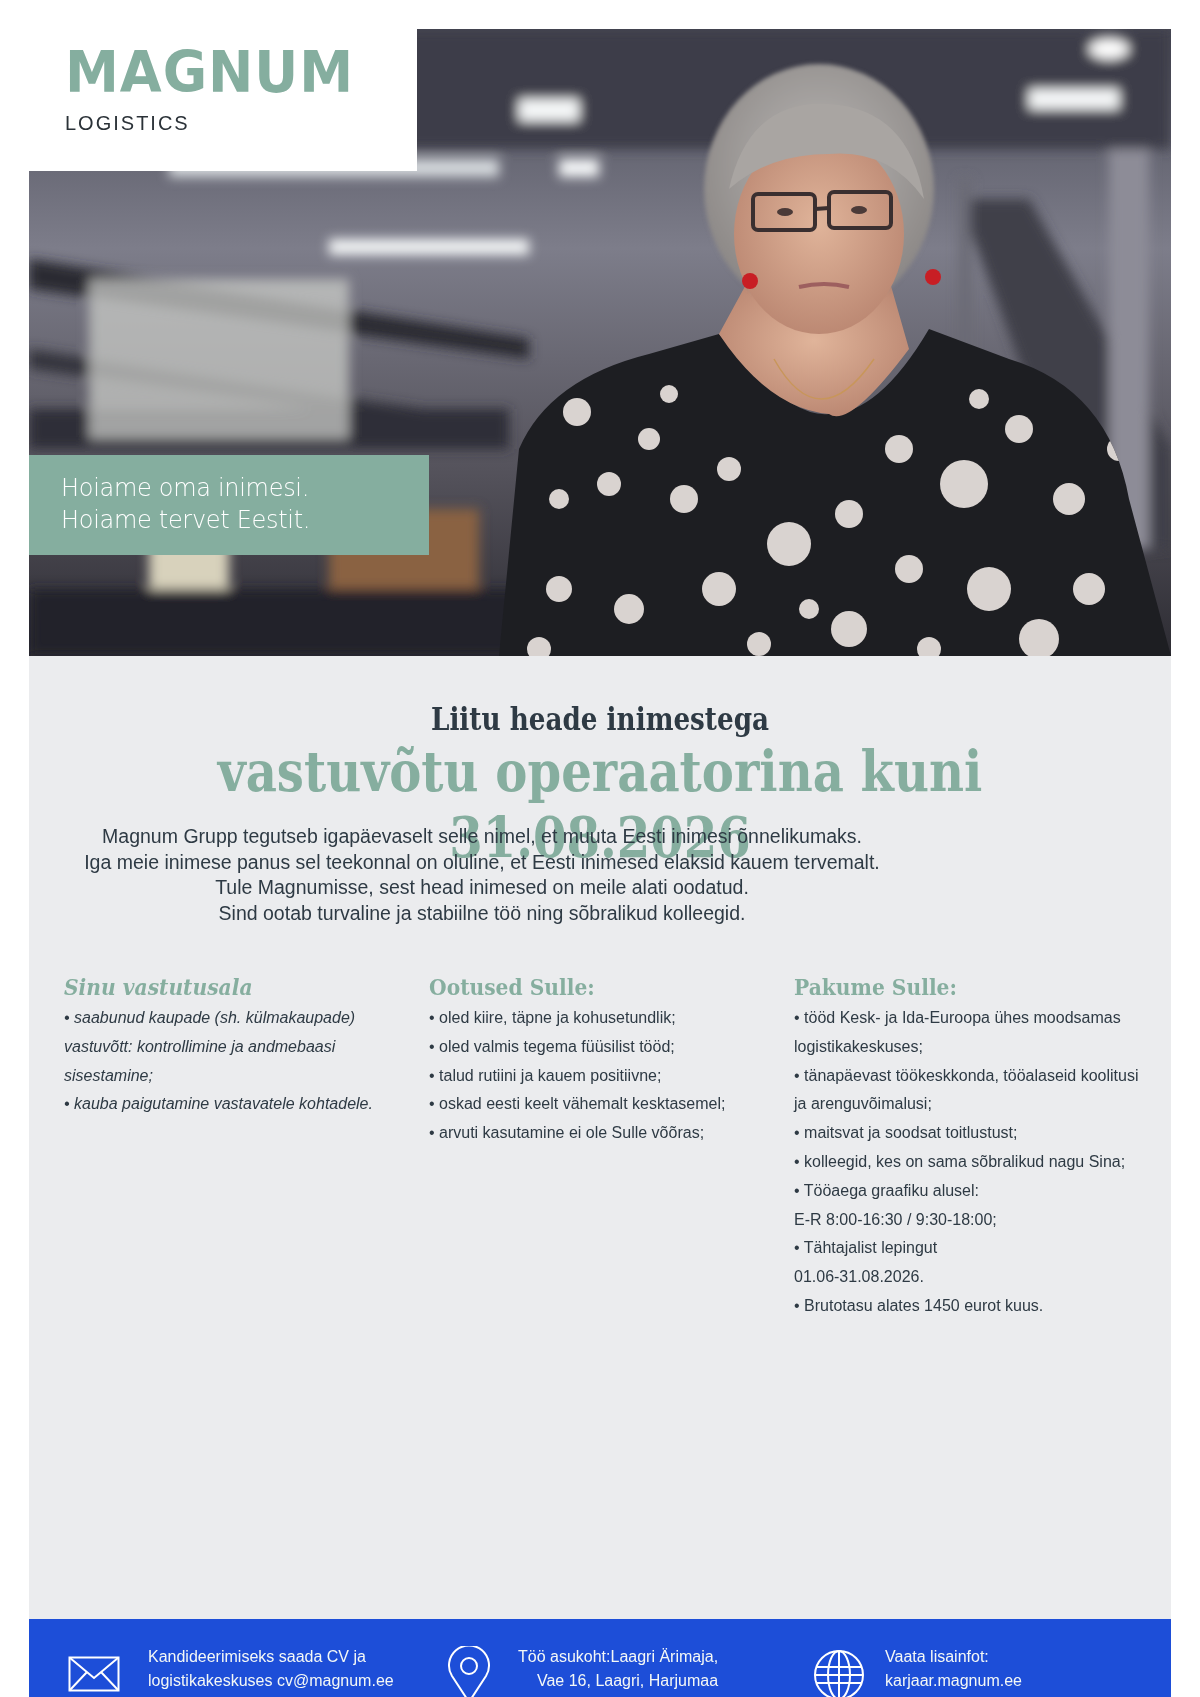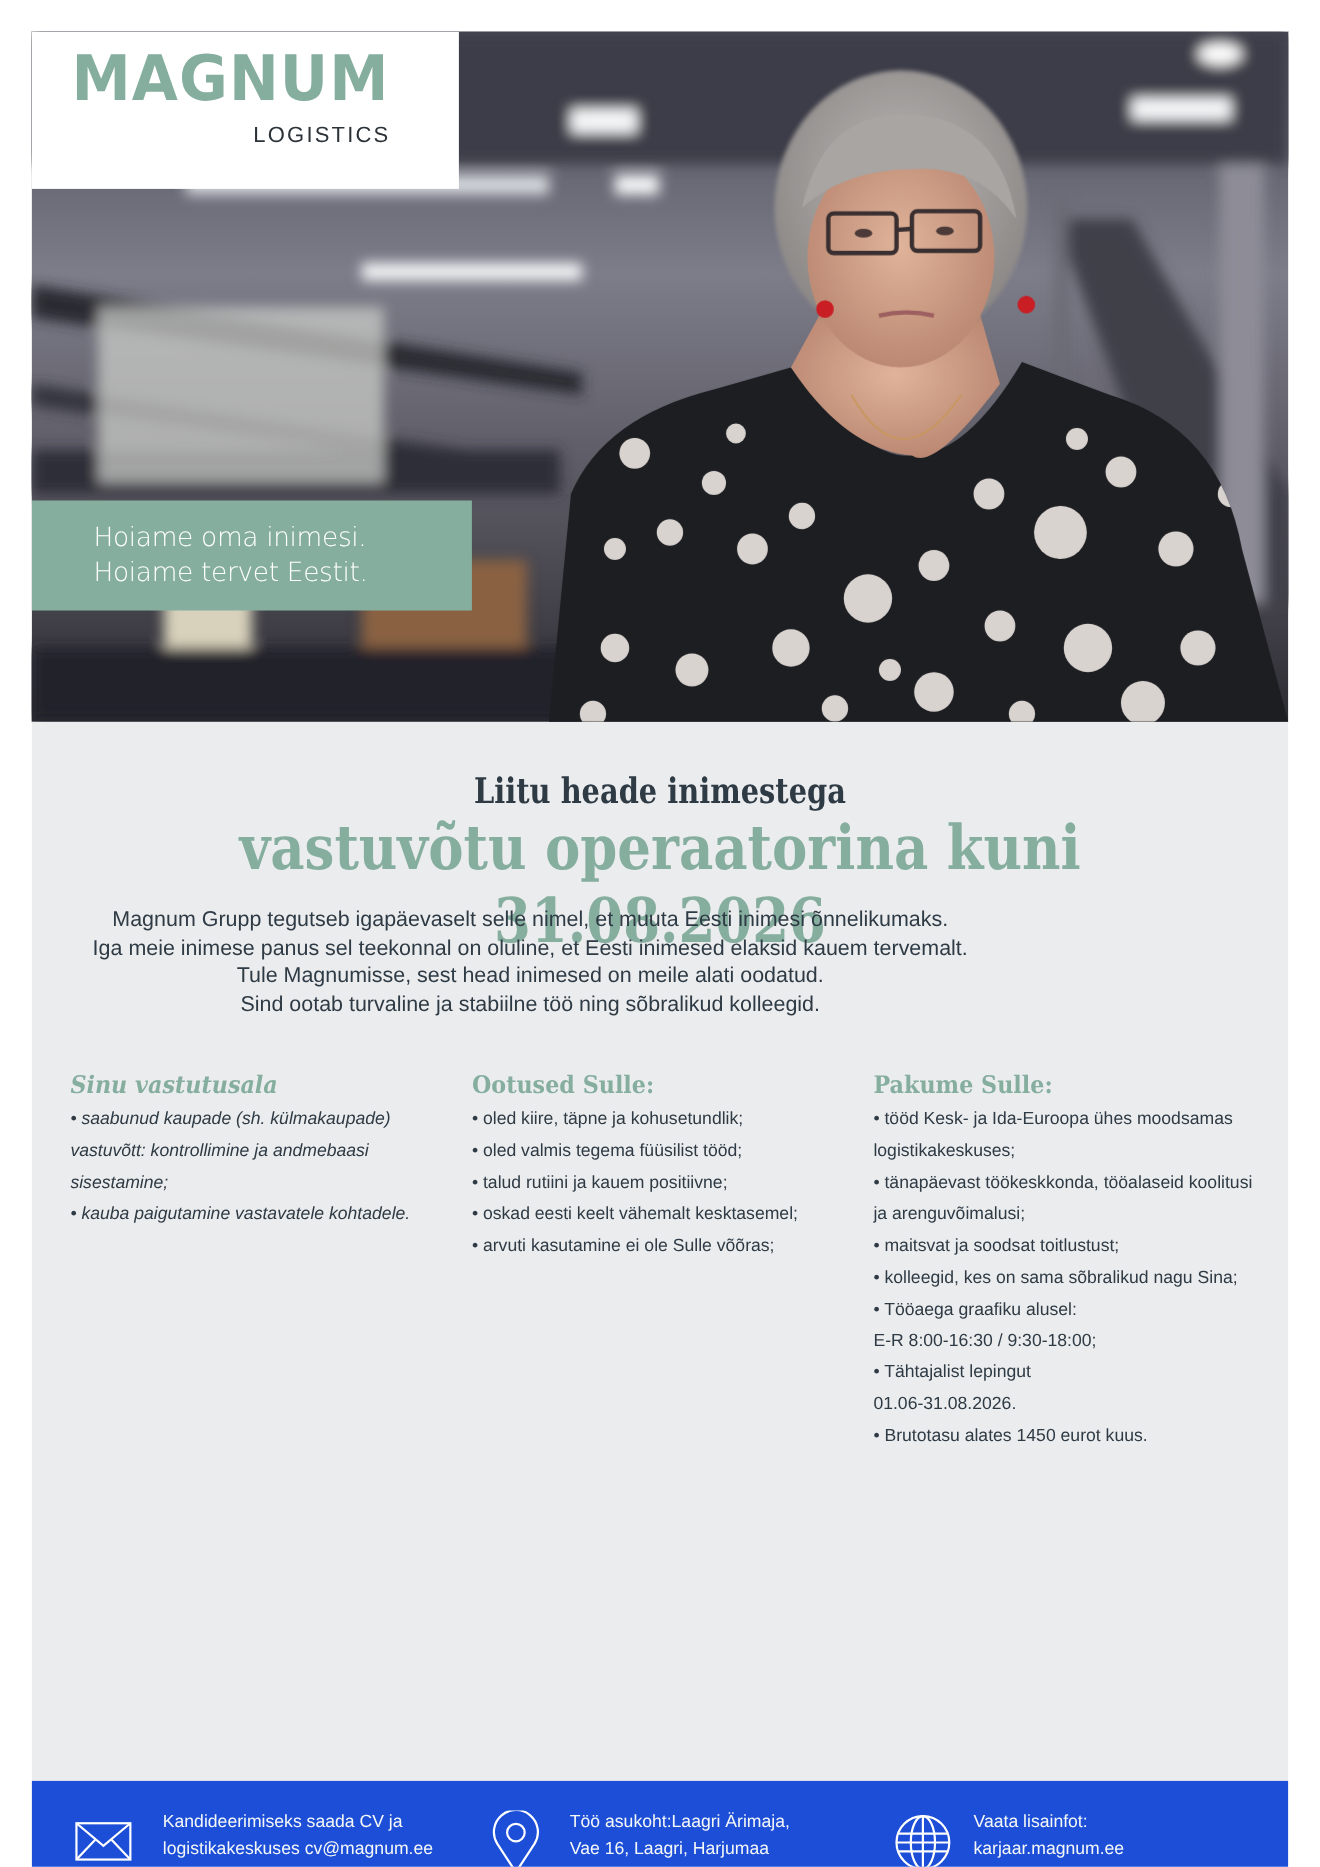--- a/index.html
+++ b/index.html
@@ -8,24 +8,24 @@
 
   .card { position: absolute; left: 29px; top: 29px; width: 1142px; height: 1640px; background: #ebecee; }
 
   
   .photo { position: absolute; left: 29px; top: 29px; width: 1142px; height: 627px; overflow: hidden; background: #5a5a66; }
   .photo svg { display: block; width: 1142px; height: 627px; }
 
   .logo-box { position: absolute; left: 29px; top: 29px; width: 388px; height: 142px; background: #ffffff; }
   .logo-main { position: absolute; left: 36px; top: 13px; width: 290px; text-align: center;
     font-family: "DejaVu Sans", sans-serif; font-weight: bold; font-size: 57px; letter-spacing: 1px; color: #85ae9f; line-height: 60px; transform: scaleX(0.95); transform-origin: left center; }
-  .logo-sub { position: absolute; left: 36px; top: 83px; width: 290px; text-align: right;
+  .logo-sub { position: absolute; left: 36px; top: 83px; width: 290px; text-align: left;
     font-family: "Liberation Sans", sans-serif; font-size: 20px; letter-spacing: 2px; color: #2b3238; }
 
-  .tagline { position: absolute; left: 29px; top: 455px; width: 400px; height: 100px; background: #85ae9f; padding: 17px 0 0 56px; }
+  .tagline { position: absolute; left: 29px; top: 455px; width: 400px; height: 100px; background: #85ae9f; padding: 17px 0 0 32px; }
   .tagline div { font-family: "DejaVu Sans", sans-serif; font-size: 24px; line-height: 32px; color: #ffffff; font-weight: 300; letter-spacing: -0.3px; }
 
   
   .kicker { position: absolute; left: 29px; width: 1142px; top: 700px; text-align: center;
     font-family: "DejaVu Serif", serif; font-size: 32px; color: #2e3a44; font-weight: bold; transform: scaleX(0.82); }
   .headline { position: absolute; left: 29px; width: 1142px; top: 738px; text-align: center;
     font-family: "DejaVu Serif", serif; font-size: 56px; color: #86ae9f; font-weight: bold; transform: scaleX(0.86); letter-spacing: 0px; }
 
   .intro { position: absolute; left: 29px; width: 906px; top: 824px; text-align: center; }
   .intro div { font-family: "Liberation Sans", sans-serif; font-size: 19.5px; line-height: 25.6px; color: #2e3a44; }
@@ -41,21 +41,21 @@
   
   .footer { position: absolute; left: 29px; top: 1619px; width: 1142px; height: 119px; background: #1d4ed8; }
   .f-item { position: absolute; top: 0; height: 119px; }
   .f-icon { position: absolute; top: 32px; }
   .f-text { position: absolute; top: 26px; font-family: "Liberation Sans", sans-serif; font-size: 16px; line-height: 24px; color: #f4f8f6; white-space: nowrap; }
   .f-mail { left: 0; }
   .f-mail .f-icon { left: 39px; top: 37px; }
   .f-mail .f-text { left: 119px; }
   .f-loc { left: 0; }
   .f-loc .f-icon { left: 418px; top: 27px; }
-  .f-loc .f-text { left: 489px; }
+  .f-loc .f-text { left: 489px; text-align: right; }
   .f-web { left: 0; }
   .f-web .f-icon { left: 784px; top: 30px; }
   .f-web .f-text { left: 856px; }
 </style>
 </head>
 <body>
 
 <div class="card"></div>
 
 <div class="photo" title="Woman with glasses in polka-dot top standing in a logistics warehouse">

